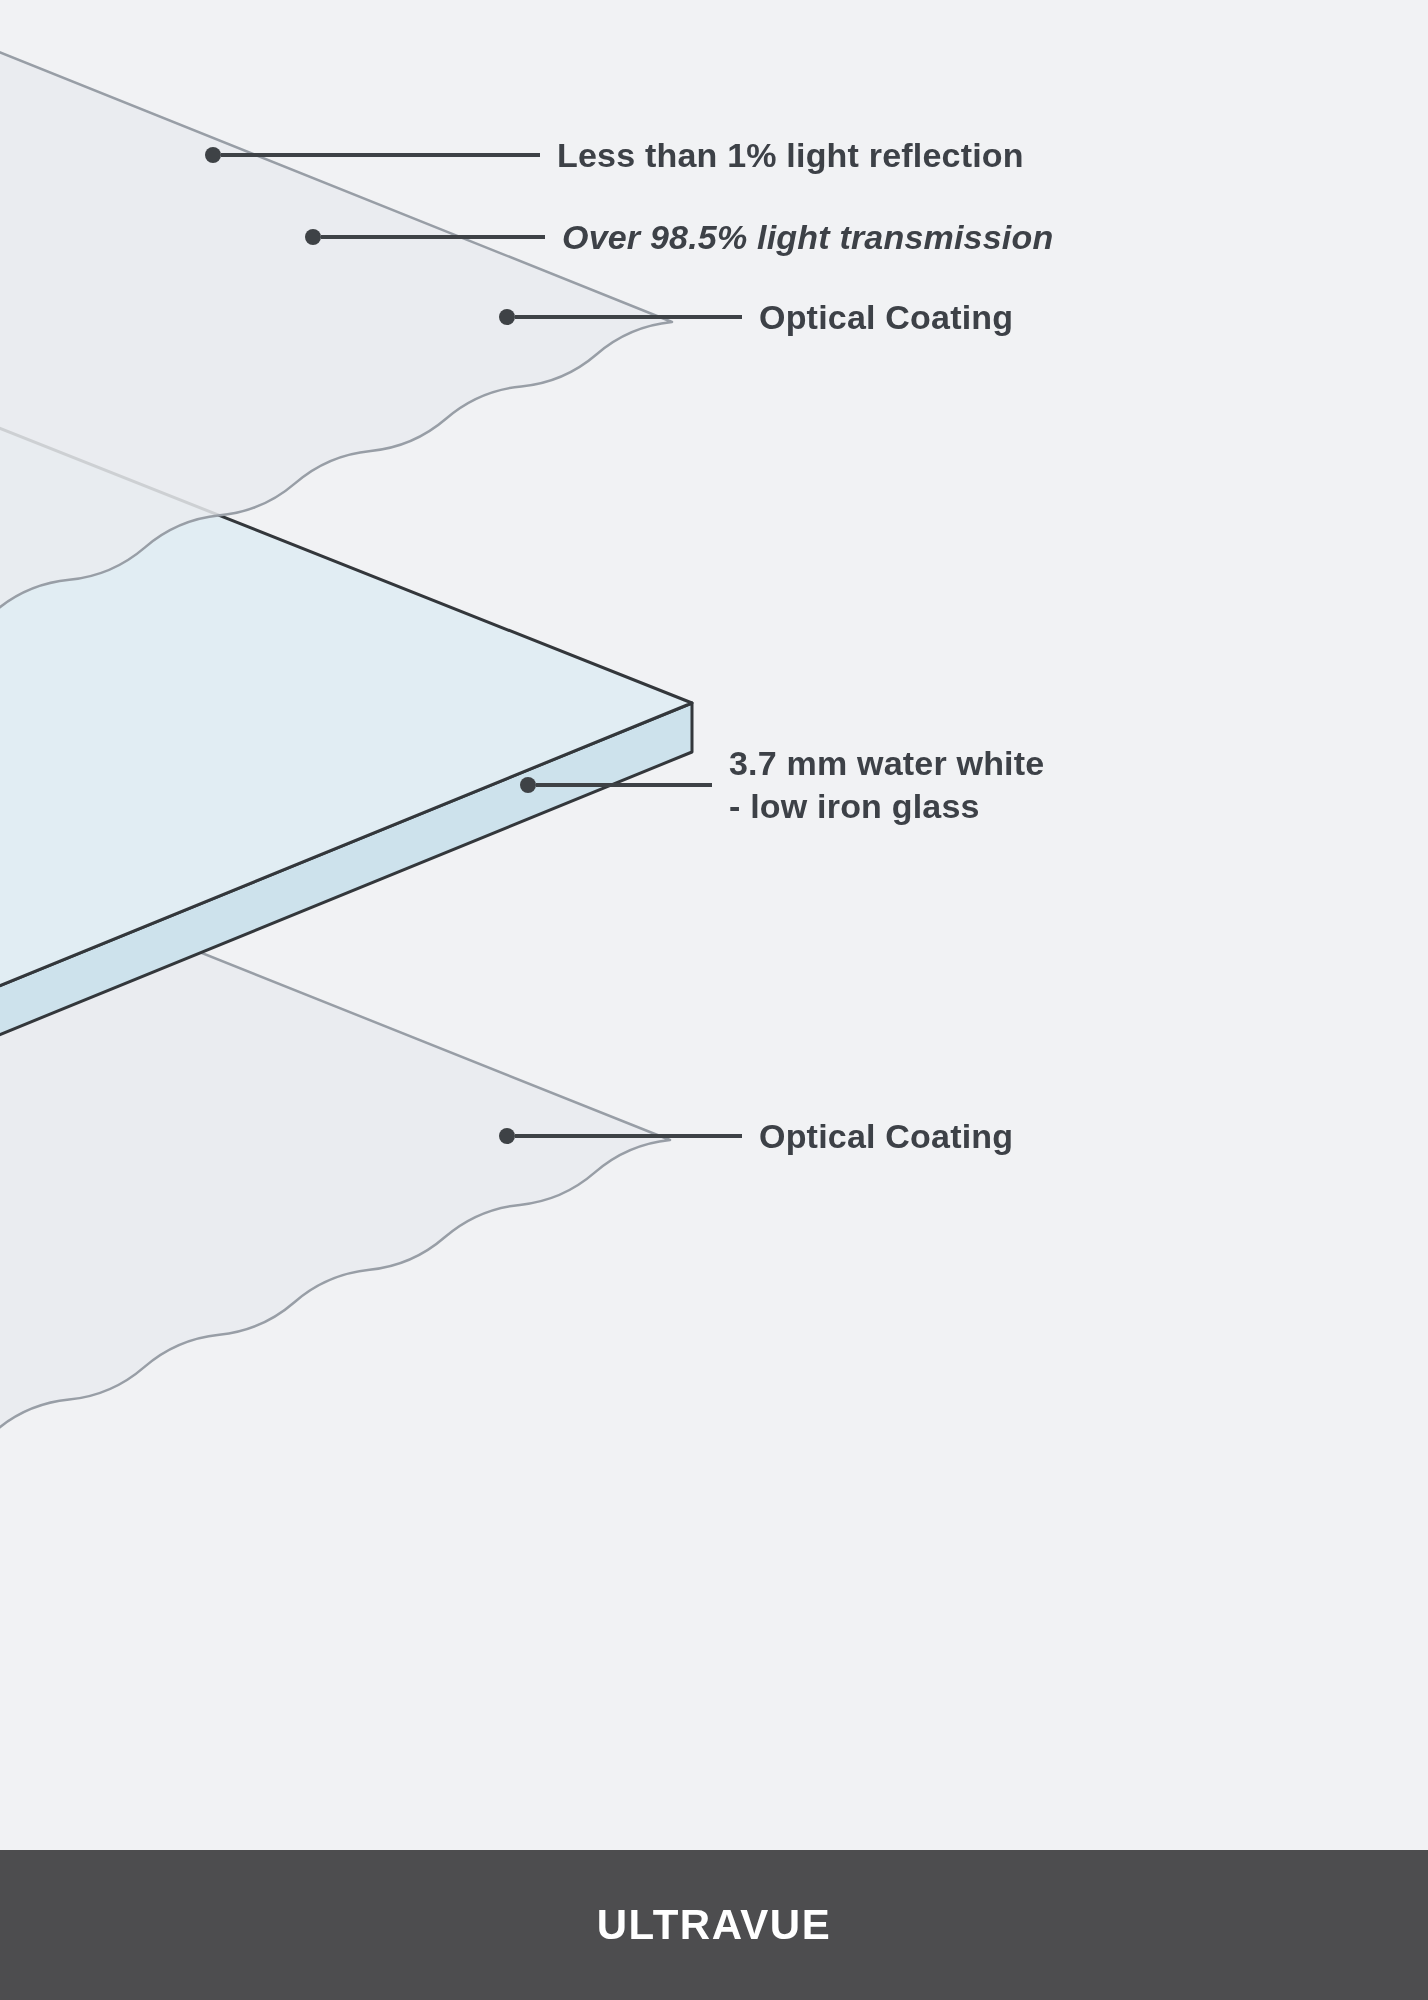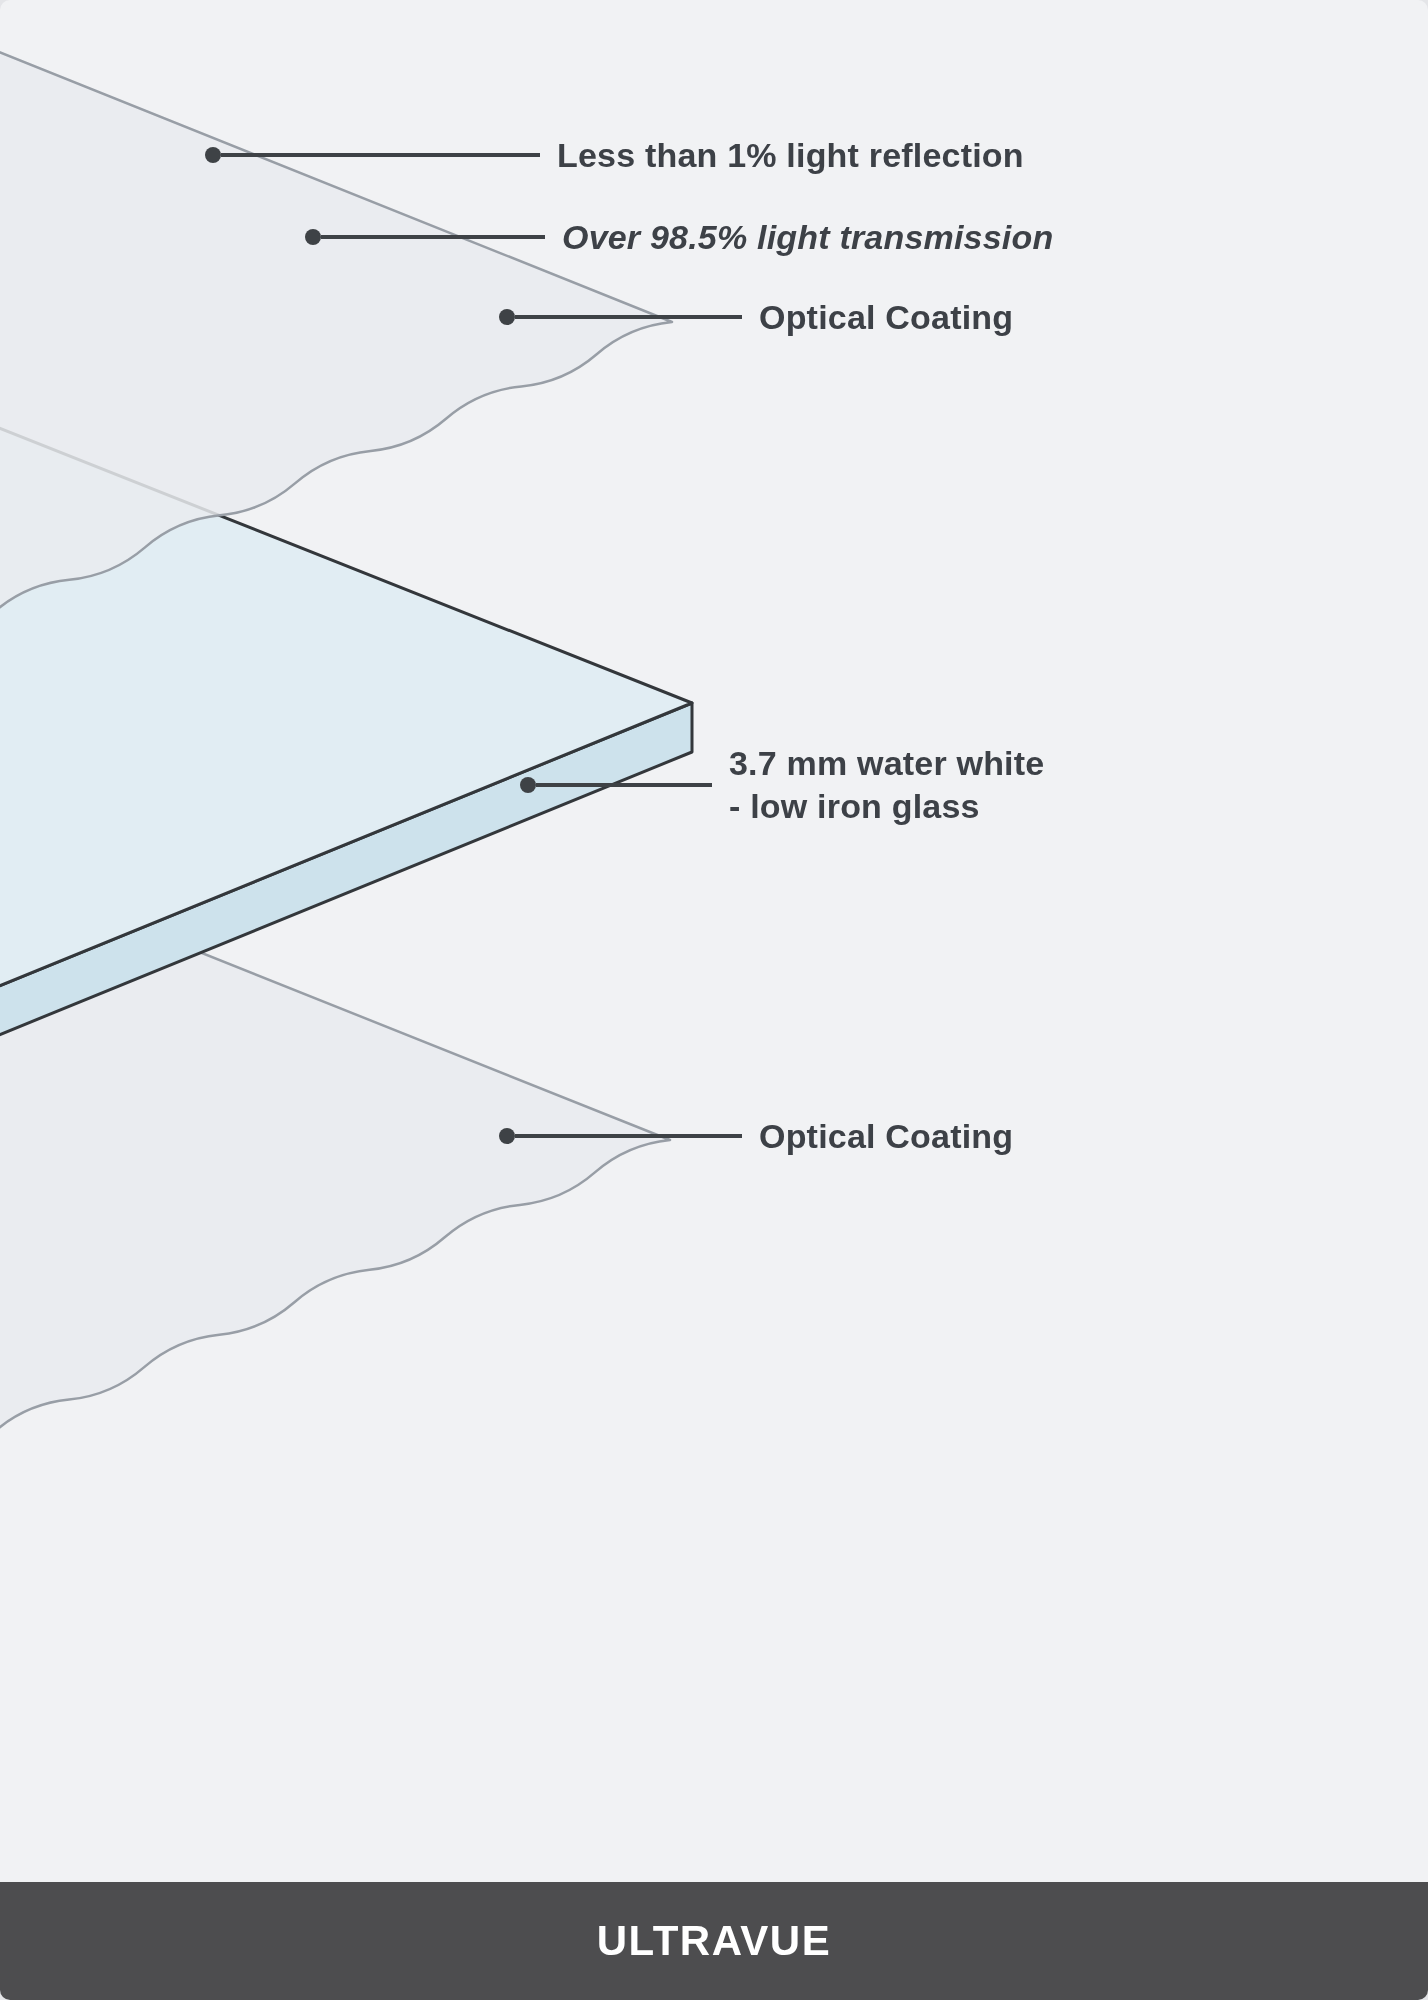--- a/index.html
+++ b/index.html
@@ -53,37 +53,37 @@
     font-weight: 700;
     line-height: 1.25;
     letter-spacing: 0.2px;
     white-space: pre-line;
   }
   .footer {
     position: absolute;
     left: 0;
     bottom: 0;
     width: 100%;
-    height: 118px;
+    height: 150px;
     display: flex;
     align-items: center;
     justify-content: center;
     z-index: 3;
     text-align: right;
   }
   .brand {
     font-size: 42px;
     font-weight: 700;
     letter-spacing: 1.5px;
   }
 </style>
 </head>
 <body>
 
-<div class="stage" style="background: rgb(241, 242, 244); border-radius: 10px;">
+<div class="stage" style="background: rgb(241, 242, 244);">
 
   <svg class="layers-svg" viewBox="0 0 1428 2000" aria-hidden="true">
     <path id="sheet-bottom" class="coating" d="M -6 870 L 670 1140 Q 627.3 1144.3 594.9 1172.4 Q 562.5 1200.6 519.8 1204.9 Q 477.1 1209.2 444.7 1237.3 Q 412.3 1265.5 369.6 1269.8 Q 326.8 1274.1 294.4 1302.2 Q 262.0 1330.4 219.3 1334.7 Q 176.6 1339.0 144.2 1367.1 Q 111.8 1395.3 69.1 1399.6 Q 26.4 1403.8 -6.0 1432.0 Z" style="fill: rgb(233, 235, 238); stroke: rgb(152, 158, 166);"></path>
     <path id="glass-edge" class="glass-face" d="M 692 703 L 692 752 L -6 1037 L -6 988 Z" style="fill: rgb(205, 226, 236); stroke: rgb(51, 55, 59);"></path>
     <path id="glass-top" class="glass-face" d="M -6 426 L 692 703 L -6 988 Z" style="fill: rgb(225, 237, 243); stroke: rgb(51, 55, 59);"></path>
     <path id="sheet-top" class="coating" d="M -6 50 L 672 322 Q 629.2 326.2 596.7 354.2 Q 564.1 382.3 521.3 386.4 Q 478.6 390.6 446.0 418.7 Q 413.4 446.7 370.7 450.9 Q 327.9 455.0 295.3 483.1 Q 262.8 511.2 220.0 515.3 Q 177.2 519.5 144.7 547.6 Q 112.1 575.6 69.3 579.8 Q 26.6 583.9 -6.0 612.0 Z" style="fill: rgb(233, 235, 238); stroke: rgb(152, 158, 166);"></path>
   </svg>
 
   <div class="callout" style="left:205px; top:134px;">
     <span class="dot" style="background: rgb(62, 66, 70);"></span>

